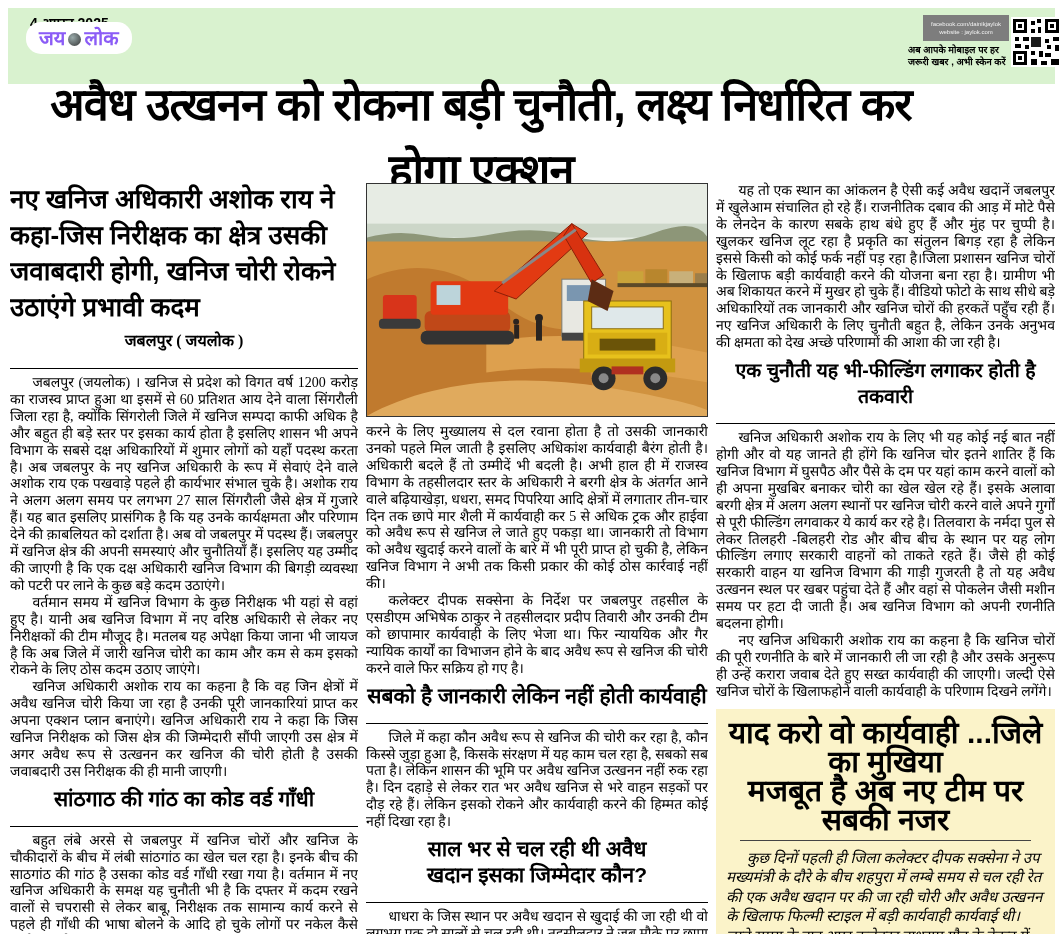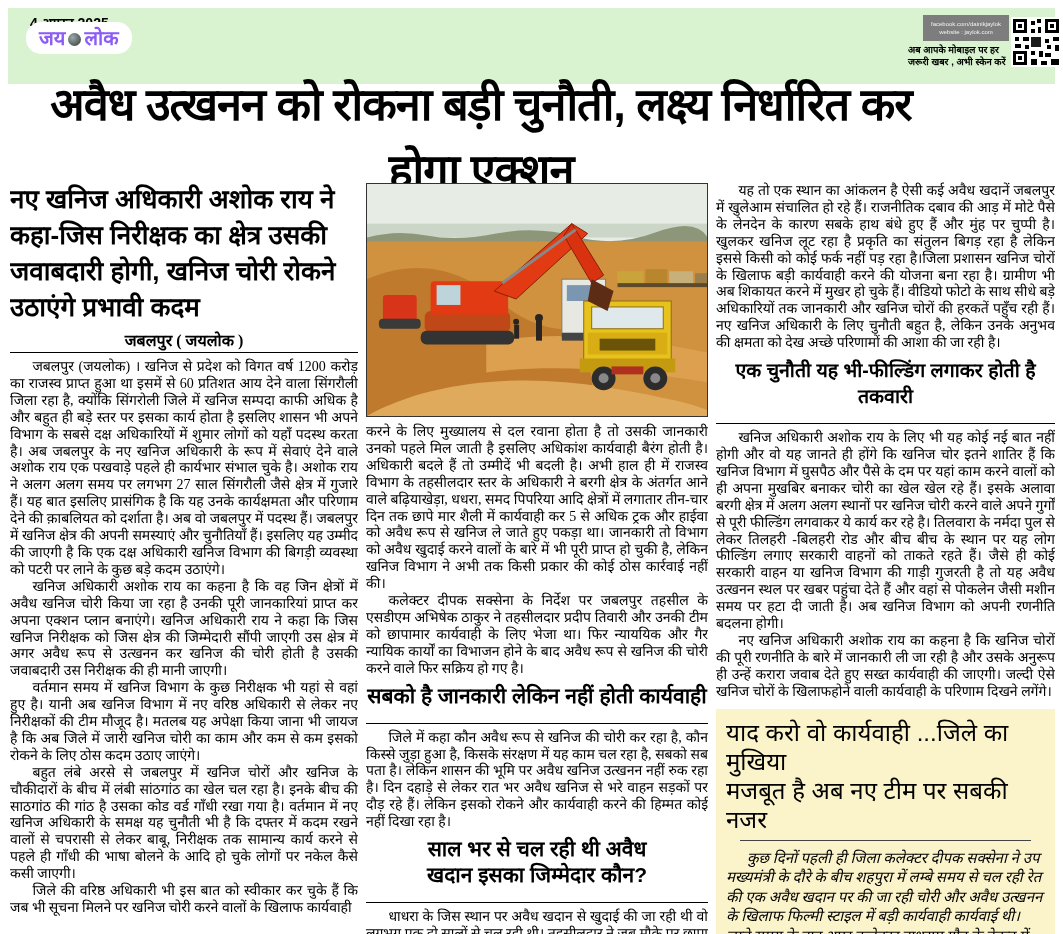--- a/index.html
+++ b/index.html
@@ -26,34 +26,34 @@
   .headline{position:absolute;left:0;top:72px;width:866px;text-align:center;
         font-family:"Liberation Sans",sans-serif;font-weight:900;font-size:45px;
         letter-spacing:-1px;line-height:66px;padding-left:48px;}
   
   .col{position:absolute;top:160px;bottom:0;overflow:hidden;margin-top:21px;}
   .col-left{left:10px;width:348px;}
   .col-mid{left:366px;width:342px;}
   .col-right{left:716px;width:339px;}
   .subheadline{font-family:"Liberation Sans",sans-serif;font-weight:800;font-size:26px;
         line-height:36px;margin:0 0 4px;}
-  .byline{text-align:center;font-weight:bold;font-size:16px;margin:2px 0 0;padding-bottom:1px;
+  .byline{text-align:center;font-weight:bold;font-size:16px;margin:2px 0 0;padding-bottom:17px;
         border-bottom:1.5px solid #000;}
   p.body{font-size:14px;line-height:16.9px;text-align:justify;margin:0;text-indent:1.6em;}
   p.body.first{margin-top:6px;}
   p.noindent{text-indent:0;}
   .subhead{font-family:"Liberation Sans",sans-serif;font-weight:800;font-size:21px;
         line-height:26px;text-align:center;border-bottom:1.5px solid #000;
         padding-bottom:14px;margin:5px 0 6px;}
   .photo{width:342px;height:234px;border:1.5px solid #333;box-sizing:border-box;
         margin:2px 0 7px;display:block;}
   
   .highlight{background:#fbf3c9;margin-top:8px;padding:9px 10px 12px;}
-  .highlight h3{font-family:"Liberation Sans",sans-serif;font-weight:400;font-size:24px;
-        line-height:29px;margin:0;}
+  .highlight h3{font-family:"Liberation Sans",sans-serif;font-weight:700;font-size:30px;
+        line-height:29px;text-align:center;margin:0;}
   .highlight .rule{height:0;border-bottom:1px solid #444;margin:6px 14px 8px;}
   .highlight p{font-style:italic;font-size:15px;line-height:19.5px;margin:0;text-align:left;
         text-indent:1.4em;}
 </style>
 </head>
 <body>
 
 <div class="masthead">
   <div class="date">4 अगस्त 2025</div>
   <div class="logo-pill"><span>जय</span><span class="globe"></span><span>लोक</span></div>
@@ -103,22 +103,23 @@
     </g>
   </svg>
 </div>
 
 <div class="headline">अवैध उत्खनन को रोकना बड़ी चुनौती, लक्ष्य निर्धारित कर होगा एक्शन</div>
 
 <div class="col col-left">
   <h2 class="subheadline">नए खनिज अधिकारी अशोक राय ने कहा-जिस निरीक्षक का क्षेत्र उसकी जवाबदारी होगी, खनिज चोरी रोकने उठाएंगे प्रभावी कदम</h2>
   <div class="byline">जबलपुर ( जयलोक )</div>
   <p class="body first">जबलपुर (जयलोक) । खनिज से प्रदेश को विगत वर्ष 1200 करोड़ का राजस्व प्राप्त हुआ था इसमें से 60 प्रतिशत आय देने वाला सिंगरौली जिला रहा है, क्योंकि सिंगरोली जिले में खनिज सम्पदा काफी अधिक है और बहुत ही बड़े स्तर पर इसका कार्य होता है इसलिए शासन भी अपने विभाग के सबसे दक्ष अधिकारियों में शुमार लोगों को यहाँ पदस्थ करता है। अब जबलपुर के नए खनिज अधिकारी के रूप में सेवाएं देने वाले अशोक राय एक पखवाड़े पहले ही कार्यभार संभाल चुके है। अशोक राय ने अलग अलग समय पर लगभग 27 साल सिंगरौली जैसे क्षेत्र में गुजारे हैं। यह बात इसलिए प्रासंगिक है कि यह उनके कार्यक्षमता और परिणाम देने की क़ाबलियत को दर्शाता है। अब वो जबलपुर में पदस्थ हैं। जबलपुर में खनिज क्षेत्र की अपनी समस्याएं और चुनौतियाँ हैं। इसलिए यह उम्मीद की जाएगी है कि एक दक्ष अधिकारी खनिज विभाग की बिगड़ी व्यवस्था को पटरी पर लाने के कुछ बड़े कदम उठाएंगे।</p>
+  <p class="body">वर्तमान समय में खनिज विभाग के कुछ निरीक्षक भी यहां से वहां हुए है। यानी अब खनिज विभाग में नए वरिष्ठ अधिकारी से लेकर नए निरीक्षकों की टीम मौजूद है। मतलब यह अपेक्षा किया जाना भी जायज है कि अब जिले में जारी खनिज चोरी का काम और कम से कम इसको रोकने के लिए ठोस कदम उठाए जाएंगे।</p>
   <p class="body">खनिज अधिकारी अशोक राय का कहना है कि वह जिन क्षेत्रों में अवैध खनिज चोरी किया जा रहा है उनकी पूरी जानकारियां प्राप्त कर अपना एक्शन प्लान बनाएंगे। खनिज अधिकारी राय ने कहा कि जिस खनिज निरीक्षक को जिस क्षेत्र की जिम्मेदारी सौंपी जाएगी उस क्षेत्र में अगर अवैध रूप से उत्खनन कर खनिज की चोरी होती है उसकी जवाबदारी उस निरीक्षक की ही मानी जाएगी।</p>
-  <p class="body">वर्तमान समय में खनिज विभाग के कुछ निरीक्षक भी यहां से वहां हुए है। यानी अब खनिज विभाग में नए वरिष्ठ अधिकारी से लेकर नए निरीक्षकों की टीम मौजूद है। मतलब यह अपेक्षा किया जाना भी जायज है कि अब जिले में जारी खनिज चोरी का काम और कम से कम इसको रोकने के लिए ठोस कदम उठाए जाएंगे।</p>
+  <h3 class="subhead">सांठगाठ की गांठ का कोड वर्ड गाँधी</h3>
   <p class="body">बहुत लंबे अरसे से जबलपुर में खनिज चोरों और खनिज के चौकीदारों के बीच में लंबी सांठगांठ का खेल चल रहा है। इनके बीच की साठगांठ की गांठ है उसका कोड वर्ड गाँधी रखा गया है। वर्तमान में नए खनिज अधिकारी के समक्ष यह चुनौती भी है कि दफ्तर में कदम रखने वालों से चपरासी से लेकर बाबू, निरीक्षक तक सामान्य कार्य करने से पहले ही गाँधी की भाषा बोलने के आदि हो चुके लोगों पर नकेल कैसे कसी जाएगी।</p>
   <p class="body">जिले की वरिष्ठ अधिकारी भी इस बात को स्वीकार कर चुके हैं कि जब भी सूचना मिलने पर खनिज चोरी करने वालों के खिलाफ कार्यवाही</p>
 </div>
 
 <div class="col col-mid">
   <svg class="photo" viewBox="0 0 342 234" preserveAspectRatio="none">
     <rect x="0" y="0" width="342" height="62" fill="#e7ece4"></rect>
     <rect x="0" y="40" width="342" height="14" fill="#ccd6c8"></rect>
     <path d="M0,54 Q30,46 60,52 T130,50 T210,53 T290,49 T342,53 L342,62 L0,62 Z" fill="#8d9678"></path>
     <rect x="0" y="58" width="342" height="176" fill="#d0923f"></rect>

